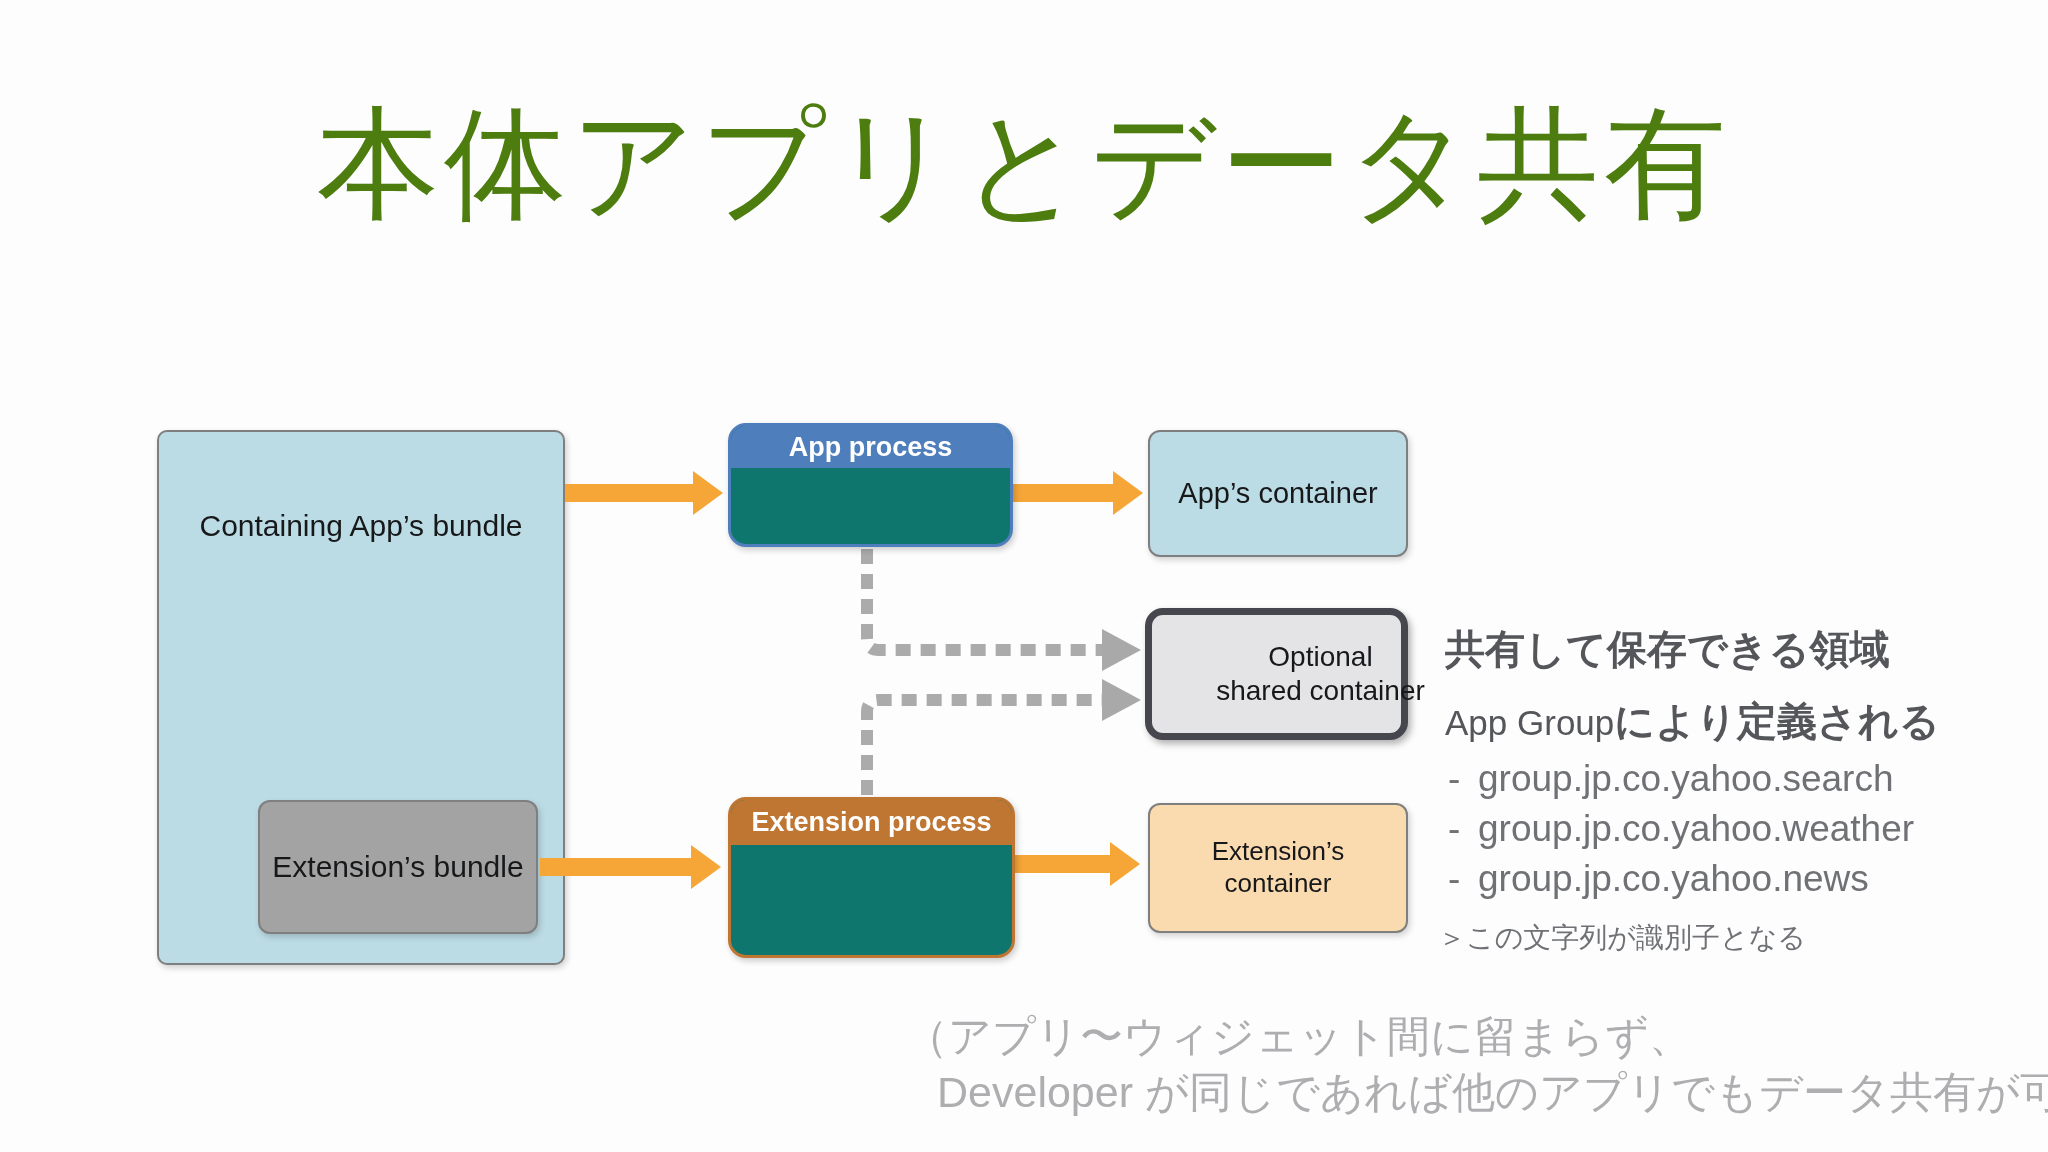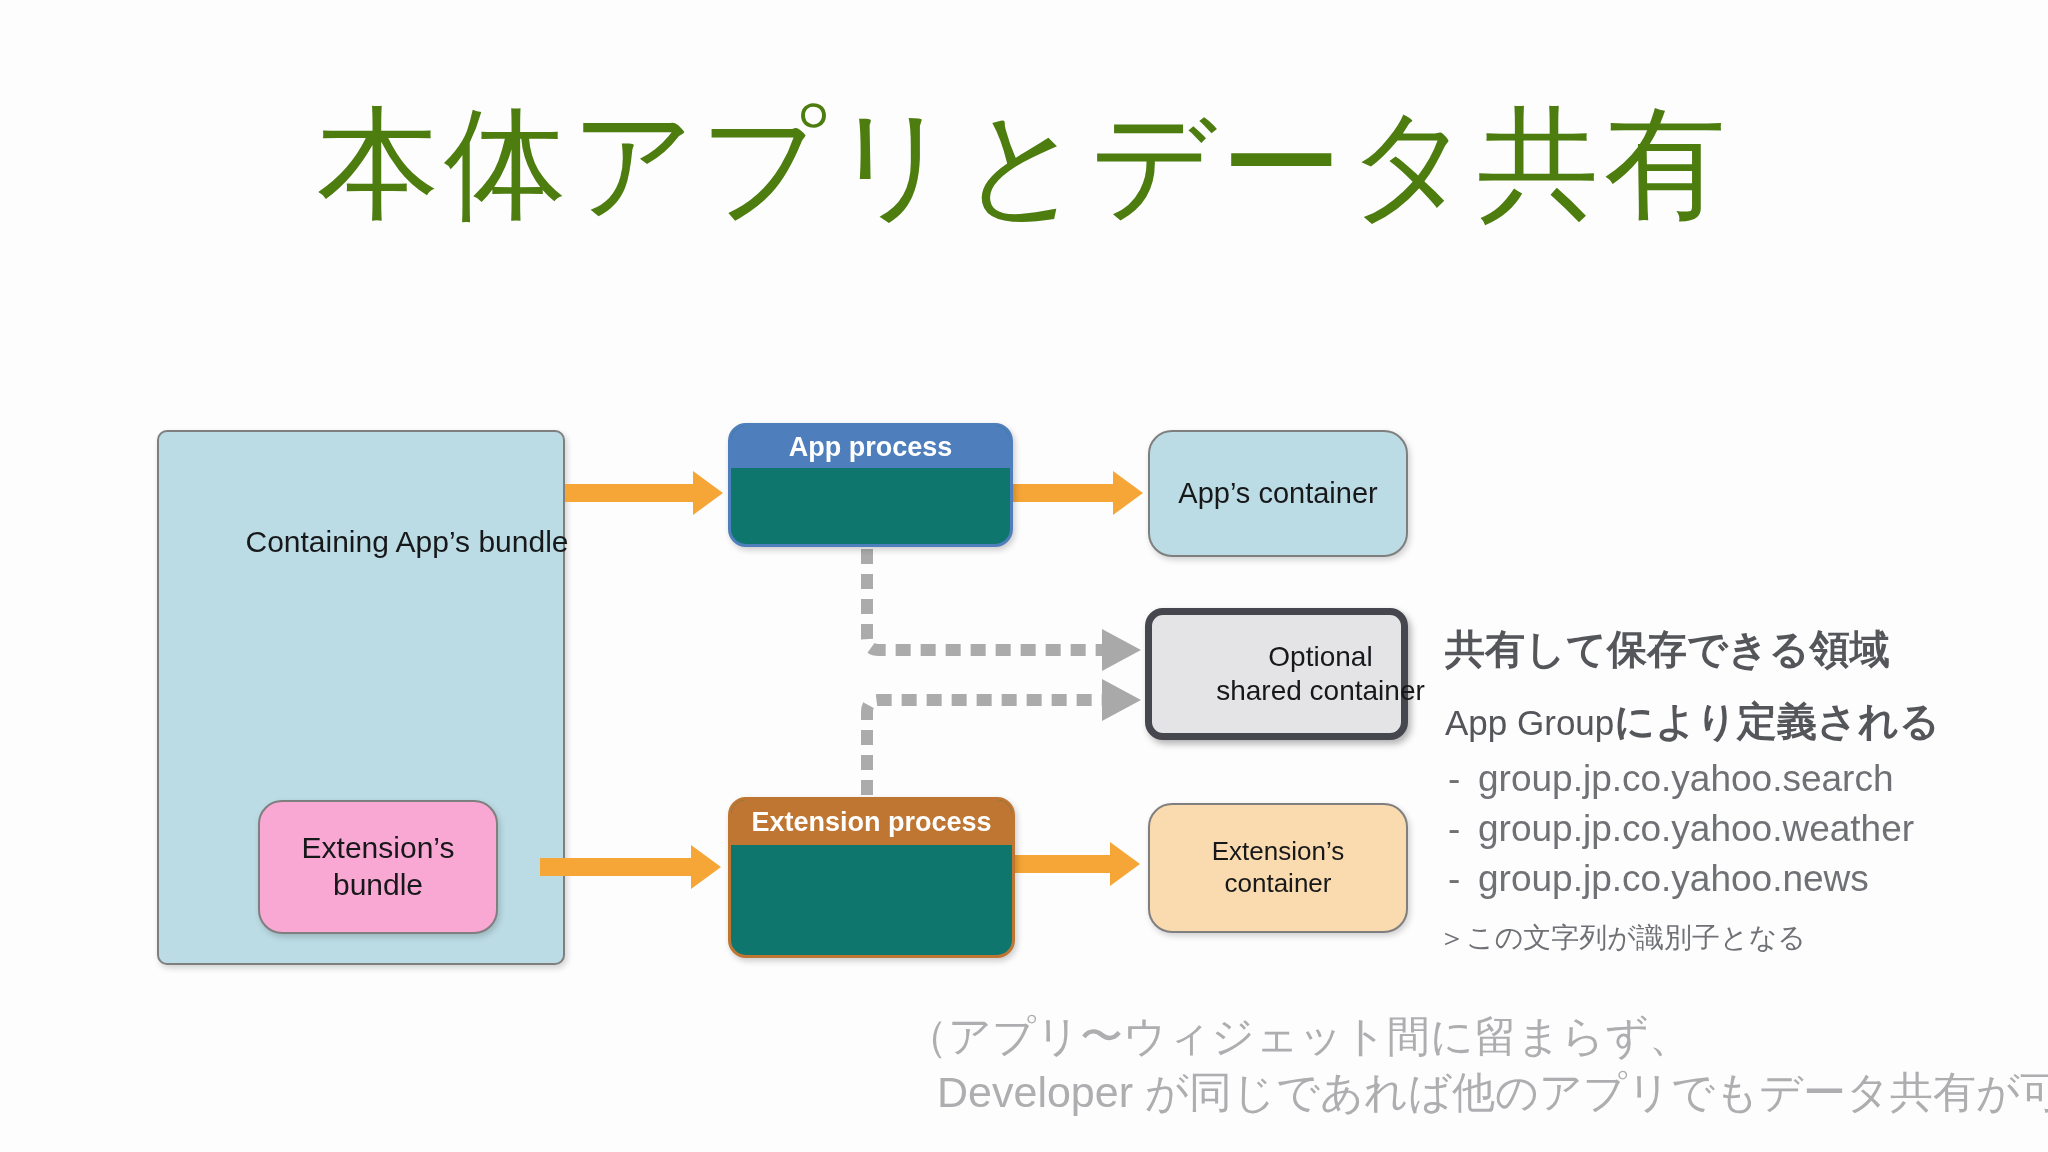--- a/index.html
+++ b/index.html
@@ -16,36 +16,36 @@
     color:#4d7c0f;white-space:nowrap;
   }
 
   
   svg.connectors{position:absolute;left:0;top:0;width:2048px;height:1152px;z-index:3;}
   .oarrow{fill:#F6A637;}
   .dash{fill:none;stroke:#ABABAB;stroke-width:12;stroke-dasharray:15 10;}
   .dhead{fill:#A9A9A9;}
 
   
-  .box{position:absolute;box-sizing:border-box;border-radius:24px;}
+  .box{position:absolute;box-sizing:border-box;border-radius:12px;}
   .box .lbl{
     position:absolute;left:0;width:100%;text-align:center;
     color:#17181a;font-size:30px;line-height:1.22;
   }
 
   .box-containing{
     left:157px;top:430px;width:408px;height:535px;z-index:1;
     background:#BCDCE5;border:2px solid #7F7F7F;border-radius:10px;
     box-shadow:2px 3px 6px rgba(0,0,0,0.18);
   }
-  .box-containing .lbl{top:92px;margin-left:46px;}
+  .box-containing .lbl{top:76px;}
 
   .box-ext-bundle{
-    left:258px;top:800px;width:240px;height:134px;z-index:2;
-    background:#f9a8d4;border:2px solid #7F7F7F;
+    left:258px;top:800px;width:280px;height:134px;z-index:2;
+    background:#a3a3a3;border:2px solid #7F7F7F;
     box-shadow:2px 3px 6px rgba(0,0,0,0.18);
   }
   .vcenter{top:50%;transform:translateY(-50%);}
 
   
   .pbox{
     position:absolute;box-sizing:border-box;z-index:4;border-radius:18px;
     background:#0f766e;overflow:hidden;
     box-shadow:2px 3px 6px rgba(0,0,0,0.20);
   }

